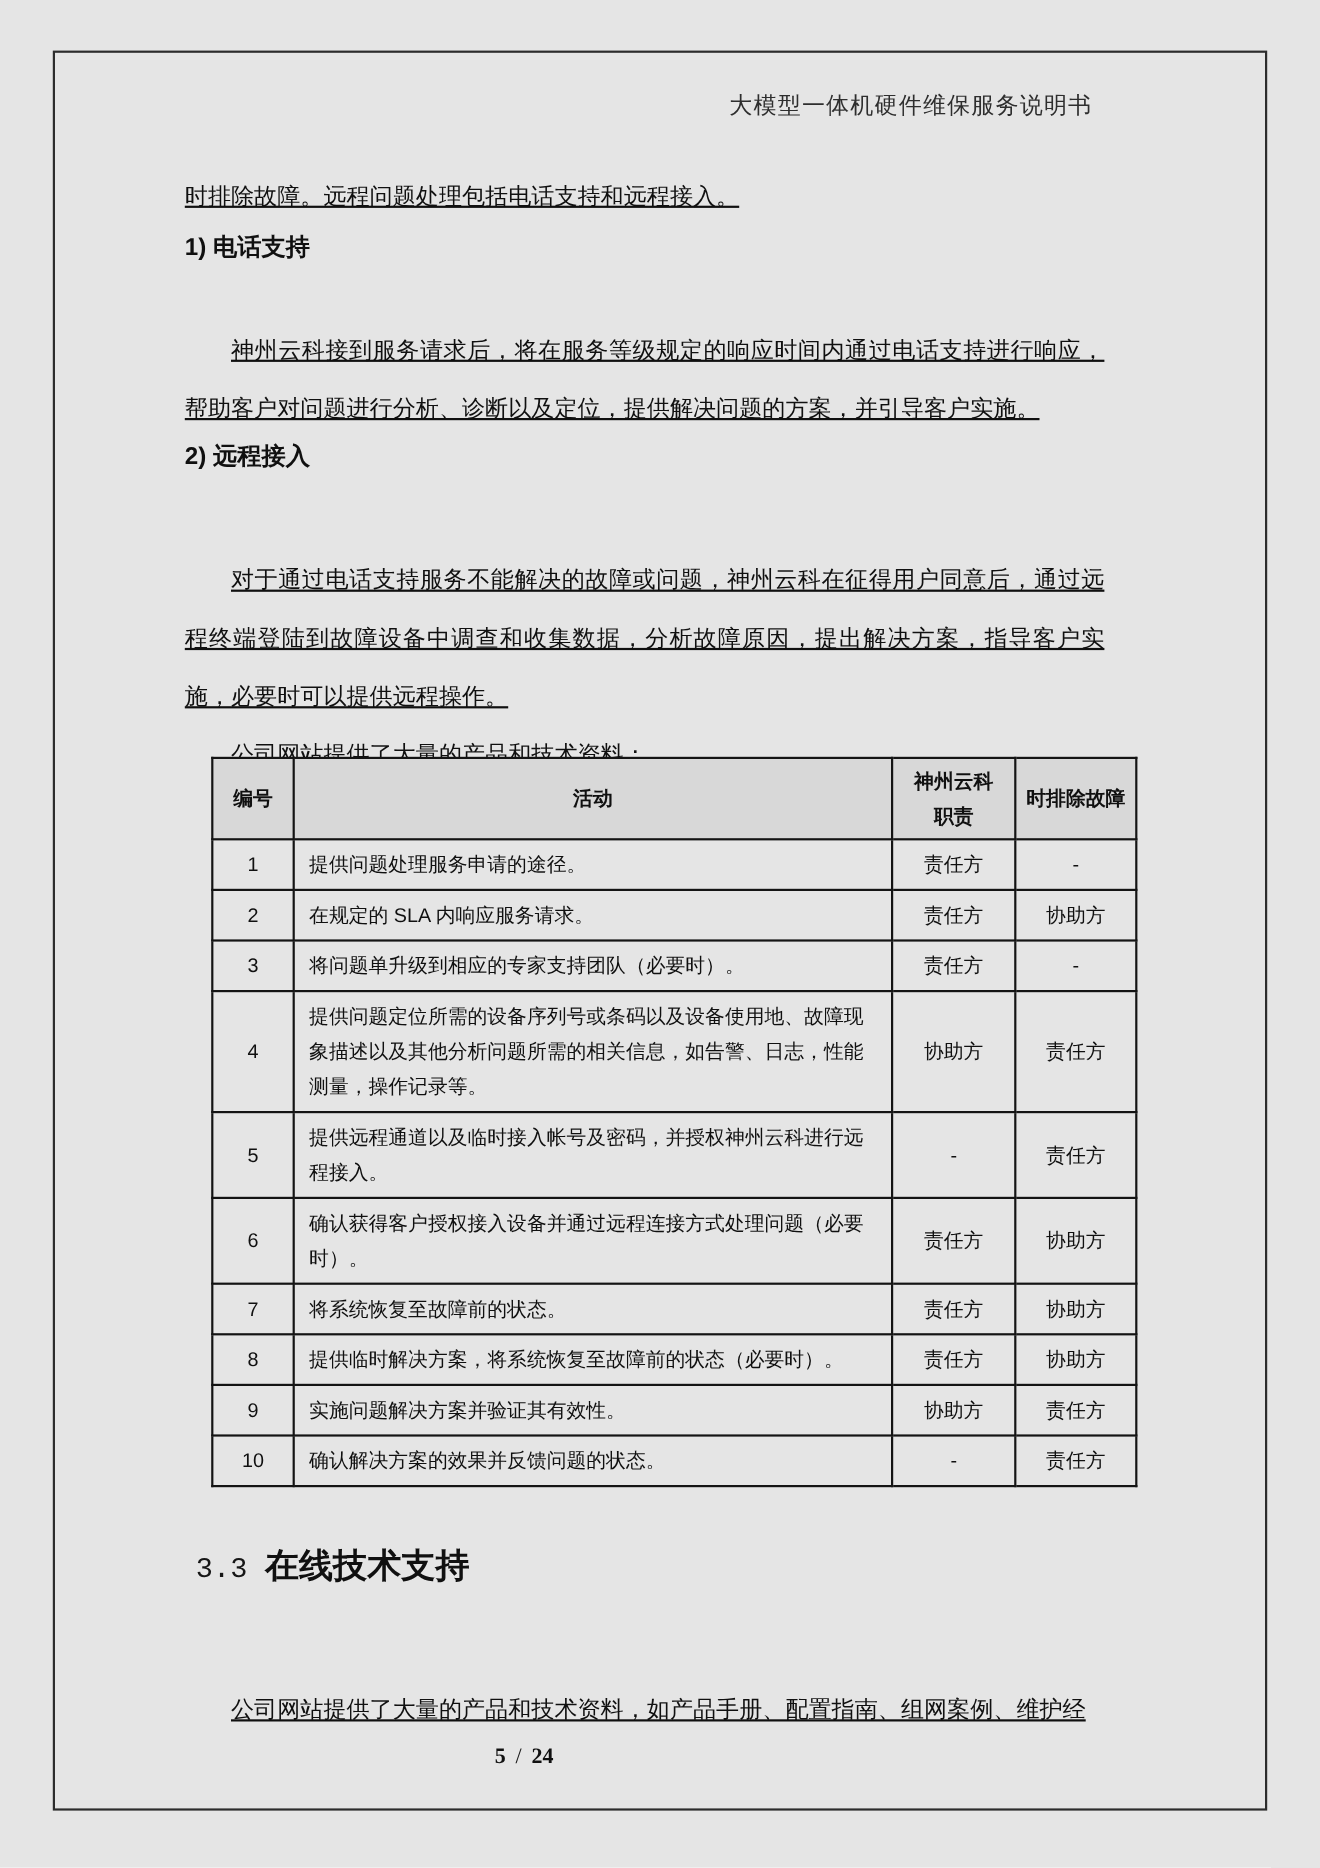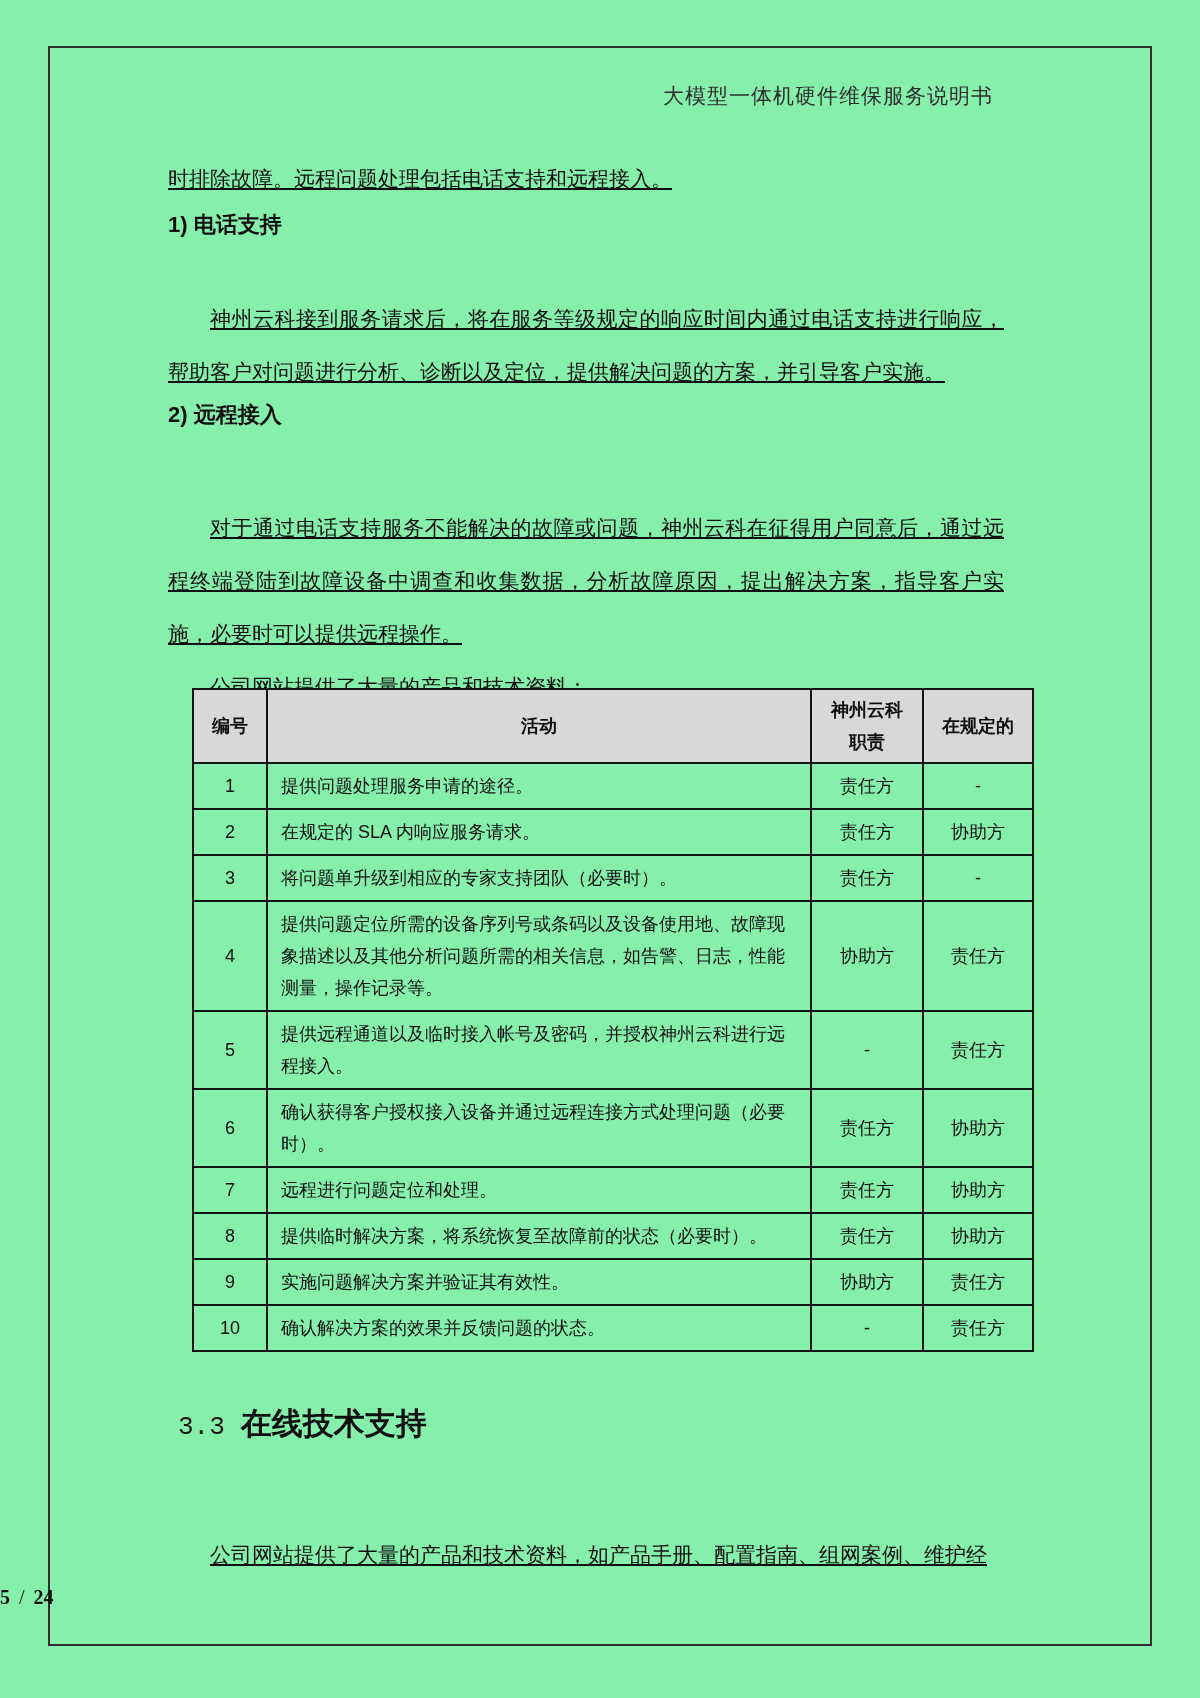--- a/index.html
+++ b/index.html
@@ -4,21 +4,21 @@
 <style>
   html, body {
     margin: 0;
     padding: 0;
     background: #ffffff;
   }
   .page {
     position: relative;
     width: 1200px;
     height: 1698px;
-    background: #86efac;
+    background: #e5e5e5;
     font-family: "Liberation Sans", "DejaVu Sans", sans-serif;
     color: #101010;
     overflow: hidden;
   }
   .frame {
     position: absolute;
     left: 48px;
     top: 46px;
     width: 1104px;
     height: 1600px;
@@ -102,21 +102,21 @@
     font-size: 31px;
     font-weight: bold;
     margin-left: 16px;
   }
   .p-online { top: 1517px; text-indent: 42px; line-height: 34px; }
   .footer {
     position: absolute;
     left: 0;
     top: 1586px;
     width: 953px;
-    text-align: left;
+    text-align: center;
     font-family: "Liberation Serif", "DejaVu Serif", serif;
     font-size: 20px;
     color: #111111;
   }
   .footer .num { font-weight: bold; }
   .footer .sep { margin: 0 9px; font-weight: normal; }
 </style>
 </head>
 <body>
 
@@ -142,21 +142,21 @@
       <col style="width:544px">
       <col style="width:112px">
       <col style="width:110px">
     </colgroup>
     <thead>
       <tr>
         <th>编号</th>
         <th>活动</th>
         <th>神州云科
 职责</th>
-        <th>在规定的</th>
+        <th>时排除故障</th>
       </tr>
     </thead>
     <tbody>
       <tr>
         <td class="cell-no">1</td>
         <td class="cell-activity">提供问题处理服务申请的途径。</td>
         <td class="cell-role">责任方</td>
         <td class="cell-role">-</td>
       </tr>
       <tr>
@@ -184,21 +184,21 @@
         <td class="cell-role">责任方</td>
       </tr>
       <tr>
         <td class="cell-no">6</td>
         <td class="cell-activity">确认获得客户授权接入设备并通过远程连接方式处理问题（必要时）。</td>
         <td class="cell-role">责任方</td>
         <td class="cell-role">协助方</td>
       </tr>
       <tr>
         <td class="cell-no">7</td>
-        <td class="cell-activity">远程进行问题定位和处理。</td>
+        <td class="cell-activity">将系统恢复至故障前的状态。</td>
         <td class="cell-role">责任方</td>
         <td class="cell-role">协助方</td>
       </tr>
       <tr>
         <td class="cell-no">8</td>
         <td class="cell-activity">提供临时解决方案，将系统恢复至故障前的状态（必要时）。</td>
         <td class="cell-role">责任方</td>
         <td class="cell-role">协助方</td>
       </tr>
       <tr>

